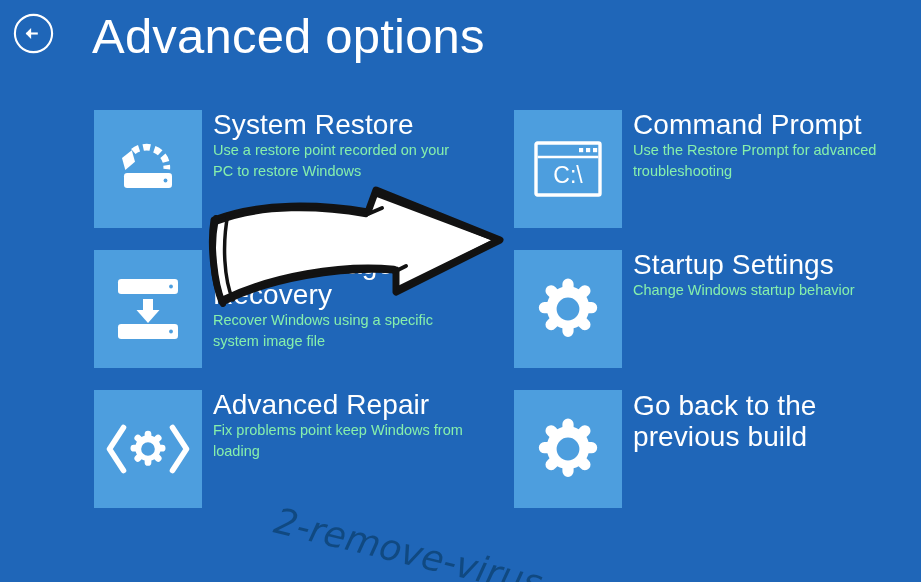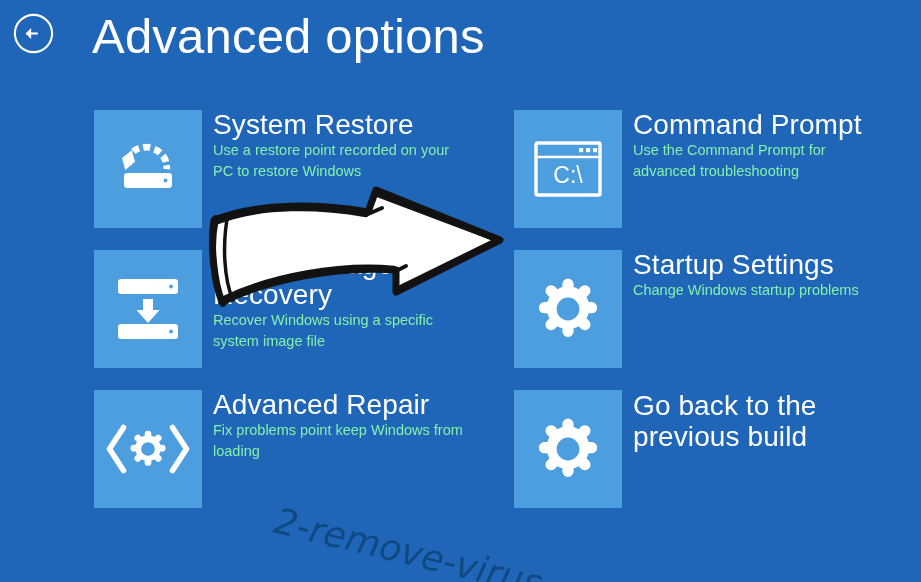--- a/index.html
+++ b/index.html
@@ -182,21 +182,21 @@
           <rect x="2" y="2" width="64" height="52" rx="1.5" fill="none" stroke="#ffffff" stroke-width="3.4"></rect>
           <path d="M3.7 16 H64.3" stroke="#ffffff" stroke-width="2.6"></path>
           <rect x="45" y="7" width="4.2" height="4.2" fill="#ffffff"></rect>
           <rect x="52" y="7" width="4.2" height="4.2" fill="#ffffff"></rect>
           <rect x="59" y="7" width="4.2" height="4.2" fill="#ffffff"></rect>
           <text x="34" y="42" text-anchor="middle" font-family="'Liberation Sans', sans-serif" font-size="23" font-weight="400" fill="#ffffff">C:\</text>
         </svg>
       </div>
       <div class="option-text">
         <div class="option-title">Command Prompt</div>
-        <div class="option-desc">Use the Command Prompt for advanced troubleshooting</div>
+        <div class="option-desc">Use the Restore Prompt for advanced troubleshooting</div>
       </div>
     </div>
 
     <div class="option col0 row1">
       <div class="tile">
         <svg width="64" height="62" viewBox="0 0 64 62">
           <g fill="#ffffff">
             <rect x="2" y="1" width="60" height="15" rx="3.2"></rect>
             <circle cx="55" cy="8.5" r="1.9" fill="#4d9ede"></circle>
             <rect x="27" y="21" width="10" height="13"></rect>
@@ -216,21 +216,21 @@
       <div class="tile">
         <svg width="62" height="62" viewBox="0 0 62 62">
           <path fill="#ffffff" fill-rule="evenodd" d="
             M31 0.5
             a5.6 5.6 0 0 1 5.6 5.6 v3.0 a22 22 0 0 1 5.0 2.1 l2.1 -2.1 a5.6 5.6 0 1 1 7.9 7.9 l-2.1 2.1 a22 22 0 0 1 2.1 5.0 h3.0 a5.6 5.6 0 1 1 0 11.2 h-3.0 a22 22 0 0 1 -2.1 5.0 l2.1 2.1 a5.6 5.6 0 1 1 -7.9 7.9 l-2.1 -2.1 a22 22 0 0 1 -5.0 2.1 v3.0 a5.6 5.6 0 1 1 -11.2 0 v-3.0 a22 22 0 0 1 -5.0 -2.1 l-2.1 2.1 a5.6 5.6 0 1 1 -7.9 -7.9 l2.1 -2.1 a22 22 0 0 1 -2.1 -5.0 h-3.0 a5.6 5.6 0 1 1 0 -11.2 h3.0 a22 22 0 0 1 2.1 -5.0 l-2.1 -2.1 a5.6 5.6 0 1 1 7.9 -7.9 l2.1 2.1 a22 22 0 0 1 5.0 -2.1 v-3.0 A5.6 5.6 0 0 1 31 0.5 Z
             M31 19.6 a11.4 11.4 0 1 0 0 22.8 a11.4 11.4 0 0 0 0 -22.8 Z"></path>
         </svg>
       </div>
       <div class="option-text">
         <div class="option-title">Startup Settings</div>
-        <div class="option-desc">Change Windows startup problems</div>
+        <div class="option-desc">Change Windows startup behavior</div>
       </div>
     </div>
 
     <div class="option col0 row2">
       <div class="tile">
         <svg width="86" height="50" viewBox="0 0 86 50">
           <path d="M18.5 3.5 L4.5 25 L18.5 46.5" fill="none" stroke="#ffffff" stroke-width="5.6" stroke-linecap="round" stroke-linejoin="round"></path>
           <path d="M67.5 3.5 L81.5 25 L67.5 46.5" fill="none" stroke="#ffffff" stroke-width="5.6" stroke-linecap="round" stroke-linejoin="round"></path>
           <g transform="translate(43,25) scale(0.60) translate(-31,-31)">
             <path fill="#ffffff" fill-rule="evenodd" d="

